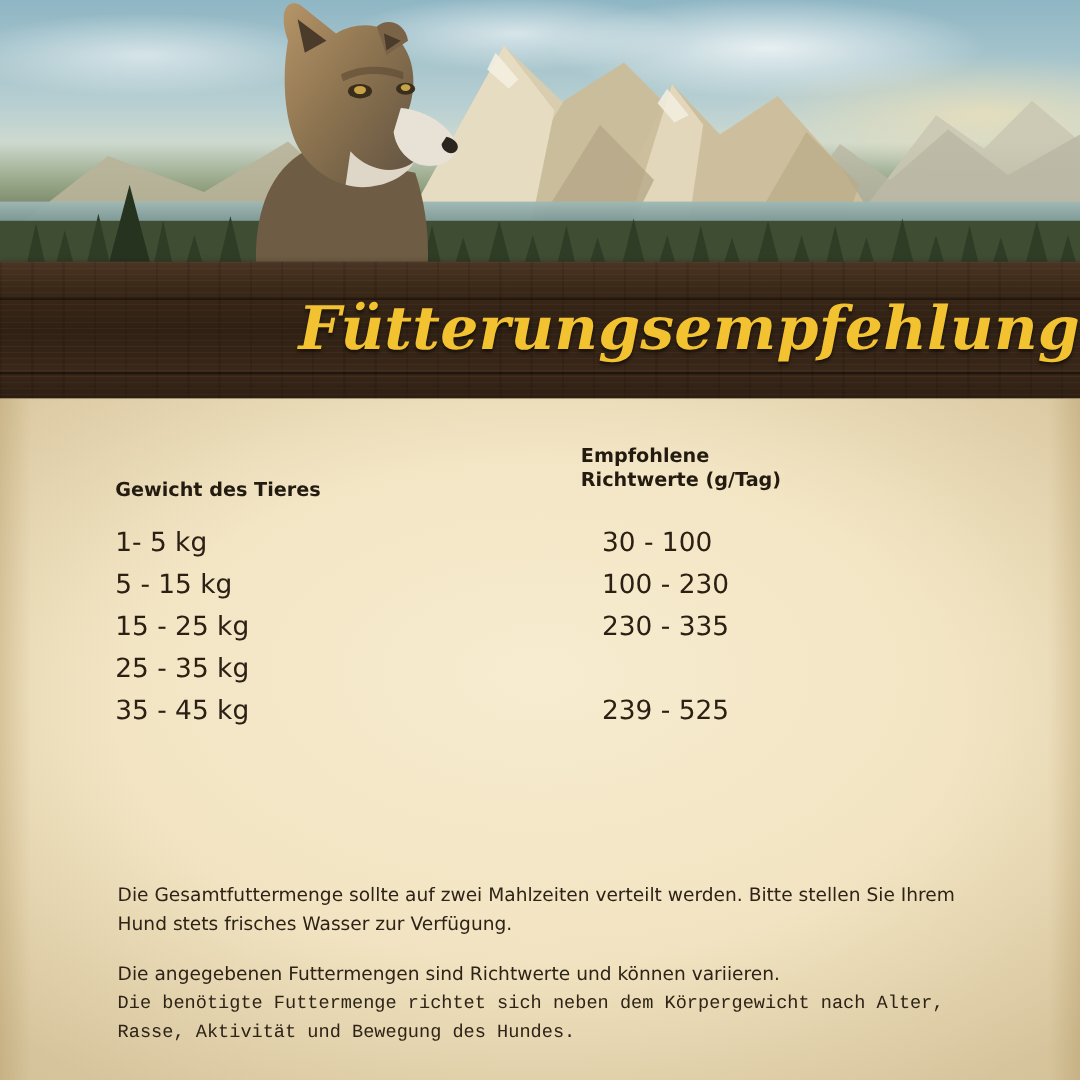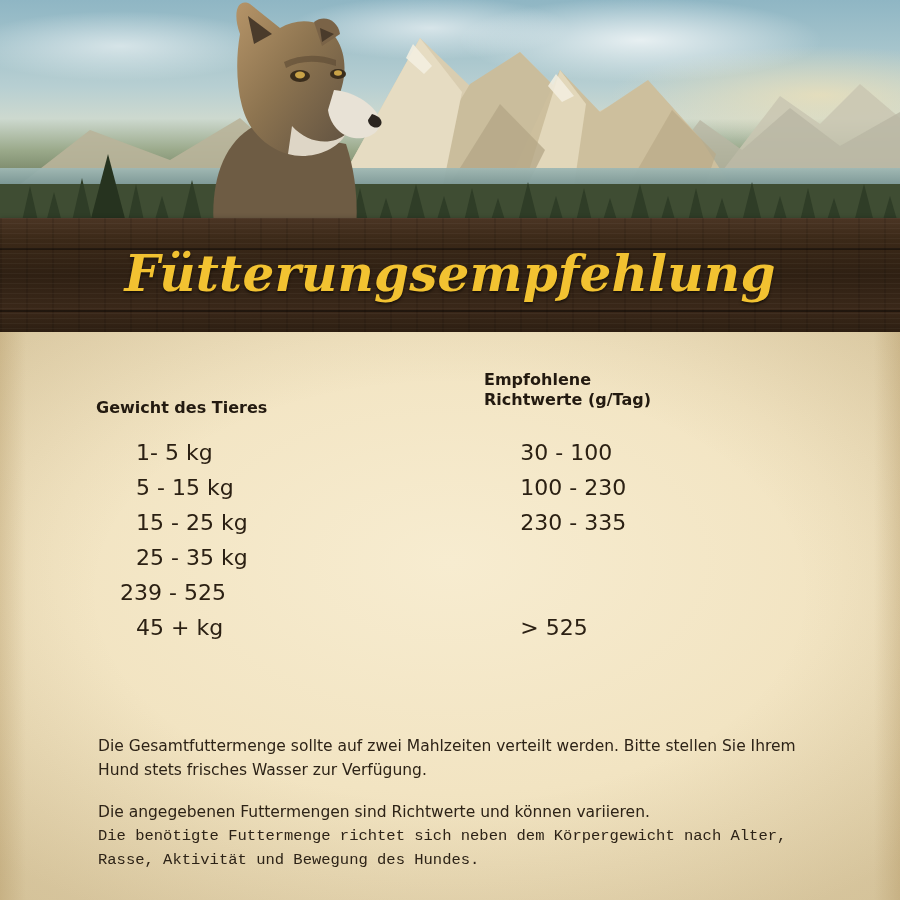--- a/index.html
+++ b/index.html
@@ -77,21 +77,21 @@
     opacity: 0.85;
   }
   .banner .plank-line {
     position: absolute; left: 0; width: 900px; height: 2px;
     background: rgba(0,0,0,0.42);
   }
   .banner-title {
     position: absolute;
     left: 0; top: 26px;
     width: 900px;
-    text-align: center;
+    text-align: right;
     font-family: "DejaVu Serif", "Liberation Serif", serif;
     font-weight: bold;
     font-style: italic;
     font-size: 50px;
     letter-spacing: 0.2px;
     color: #f2c231;
     text-shadow: 0 2px 3px rgba(0,0,0,0.55);
   }
 
   
@@ -139,21 +139,21 @@
     display: flex;
     align-items: baseline;
     height: 35px;
   }
   .td {
     font-family: "DejaVu Sans", "Liberation Sans", sans-serif;
     font-size: 22px;
     color: #2b2013;
     line-height: 1.2;
   }
-  .td.a { width: 388px; margin-left: 40px; }
+  .td.a { width: 388px; }
   .td.b { width: 340px; margin-left: 24px; }
 
   
   .notes {
     position: absolute;
     left: 98px; top: 402px;
     width: 720px;
   }
   .note-p {
     font-family: "DejaVu Sans", "Liberation Sans", sans-serif;
@@ -307,25 +307,22 @@
           <div class="td b">100 - 230</div>
         </div>
         <div class="tr">
           <div class="td a">15 - 25 kg</div>
           <div class="td b">230 - 335</div>
         </div>
         <div class="tr">
           <div class="td a">25 - 35 kg</div>
         </div>
         <div class="tr">
+          <div class="td a">35 - 45 kg</div>
           <div class="td b">239 - 525</div>
-        </div>
-        <div class="tr">
-          <div class="td a">45 + kg</div>
-          <div class="td b">&gt;  525</div>
         </div>
       </div>
     </div>
 
     <div class="notes">
       <p class="note-p">Die Gesamtfuttermenge sollte auf zwei Mahlzeiten verteilt werden. Bitte stellen Sie Ihrem Hund stets frisches Wasser zur Verfügung.</p>
       <p class="note-p" style="margin-bottom:0;">Die angegebenen Futtermengen sind Richtwerte und können variieren.</p>
       <p class="note-p">Die benötigte Futtermenge richtet sich neben dem Körpergewicht nach Alter, Rasse, Aktivität und Bewegung des Hundes.</p>
     </div>
   </div>

